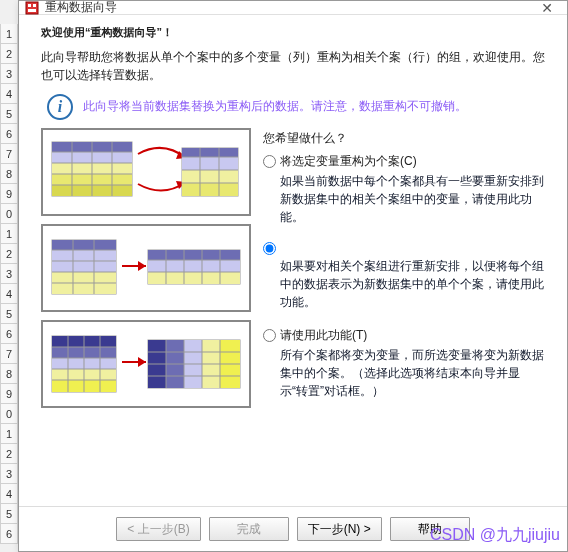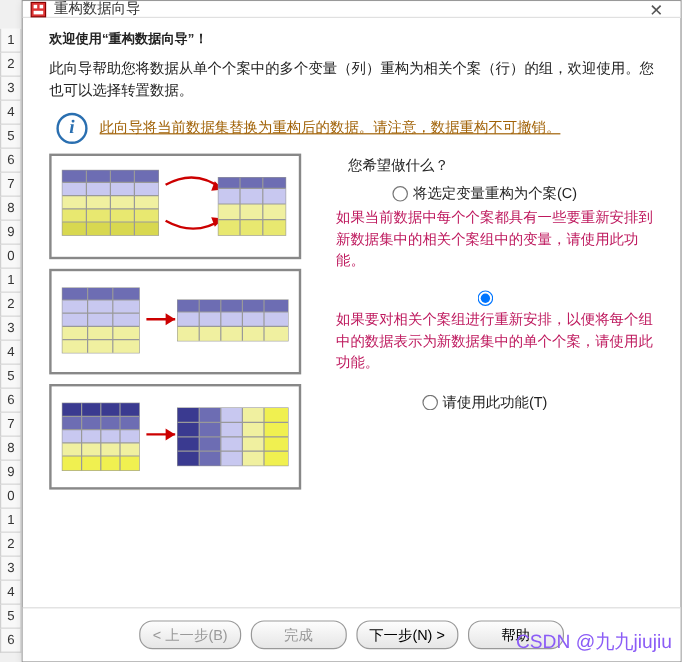--- a/index.html
+++ b/index.html
@@ -9,34 +9,34 @@
 .dialog { position: absolute; left: 18px; top: 0; right: 0; bottom: 0; background: #fff; border: 1px solid #999; box-shadow: 2px 2px 8px rgba(0,0,0,0.2); }
 .titlebar { height: 14px; background: #fff; border-bottom: 1px solid #e0e0e0; display: flex; align-items: center; padding: 0 6px; }
 .titlebar .icon-box { width: 14px; height: 14px; margin-right: 6px; display: inline-flex; }
 .titlebar .title { flex: 1; font-size: 12px; color: #333; }
 .titlebar .close { width: 28px; text-align: center; font-size: 14px; color: #555; cursor: pointer; }
 .content { padding: 10px 22px 6px 22px; }
 .heading { font-size: 11px; font-weight: bold; color: #222; margin-bottom: 8px; }
 .intro { font-size: 12px; color: #222; line-height: 1.5; margin-bottom: 10px; }
 .info-row { display: flex; align-items: flex-start; gap: 10px; margin-bottom: 8px; }
 .info-icon { width: 26px; height: 26px; border: 2px solid #2a6fb0; border-radius: 50%; display: flex; align-items: center; justify-content: center; color: #2a6fb0; font-weight: bold; font-size: 16px; font-style: italic; font-family: Georgia, serif; flex-shrink: 0; margin-left: 6px; }
-.info-text { font-size: 12px; color: #a16207; line-height: 1.5; padding-top: 3px; text-decoration: underline; }
+.info-text { font-size: 12px; color: #8b5cf6; line-height: 1.5; padding-top: 3px; }
 .main-area { display: flex; gap: 12px; margin-top: 6px; }
 .illus-col { width: 210px; display: flex; flex-direction: column; gap: 8px; }
 .illus { border: 2px solid #888; background: #fff; padding: 4px; display: flex; align-items: center; justify-content: center; position: relative; }
 .illus svg { display: block; }
 .opts-col { flex: 1; }
-.q-title { font-size: 12px; color: #222; margin-bottom: 6px; margin-top: 2px; margin-left: 27px; }
+.q-title { font-size: 12px; color: #222; margin-bottom: 6px; margin-top: 2px; }
 .opt { margin-bottom: 6px; }
-.opt label { display: flex; align-items: center; gap: 4px; font-size: 12px; color: #222; cursor: pointer; justify-content: center; }
+.opt label { display: flex; align-items: center; gap: 4px; font-size: 12px; color: #222; cursor: pointer; }
 .opt input[type=radio] { width: 13px; height: 13px; }
-.opt .desc { font-size: 12px; color: #be185d; line-height: 1.5; margin-left: 17px; margin-top: 2px; }
+.opt .desc { font-size: 12px; color: #0f172a; line-height: 1.5; margin-left: 17px; margin-top: 2px; }
 .opt.gap { margin-bottom: 16px; }
 .buttons { border-top: 1px solid #ddd; padding: 10px 20px; display: flex; justify-content: center; gap: 8px; position: absolute; bottom: 0; left: 0; right: 0; background: #fff; }
-.btn { min-width: 80px; height: 24px; border: 1px solid #999; background: linear-gradient(#fdfdfd, #e6e6e6); border-radius: 11px; font-size: 12px; cursor: pointer; padding: 0 10px; }
+.btn { min-width: 80px; height: 24px; border: 1px solid #999; background: linear-gradient(#fdfdfd, #e6e6e6); border-radius: 1px; font-size: 12px; cursor: pointer; padding: 0 10px; }
 .btn:disabled { color: #999; cursor: default; }
 .watermark { position: absolute; right: 8px; bottom: 6px; font-size: 16px; color: #8b5cf6; pointer-events: none; }
 </style>
 </head>
 <body>
 
 <div class="row-nums">
     <div>1</div>
     <div>2</div>
     <div>3</div>
@@ -208,20 +208,21 @@
             <input type="radio" name="opt" checked="" style="">
           </label>
           <div class="desc">如果要对相关个案组进行重新安排，以便将每个组中的数据表示为新数据集中的单个个案，请使用此功能。</div>
         </div>
 
         <div class="opt">
           <label>
             <input type="radio" name="opt" style="">
             <span>请使用此功能(T)</span>
           </label>
+          <div class="desc">所有个案都将变为变量，而所选变量将变为新数据集中的个案。（选择此选项将结束本向导并显示“转置”对话框。）</div>
         </div>
       </div>
     </div>
   </div>
 
   <div class="buttons">
     <button class="btn" disabled="">&lt; 上一步(B)</button>
     <button class="btn" disabled="">完成</button>
     <button class="btn">下一步(N) &gt;</button>
     <button class="btn">帮助</button>

